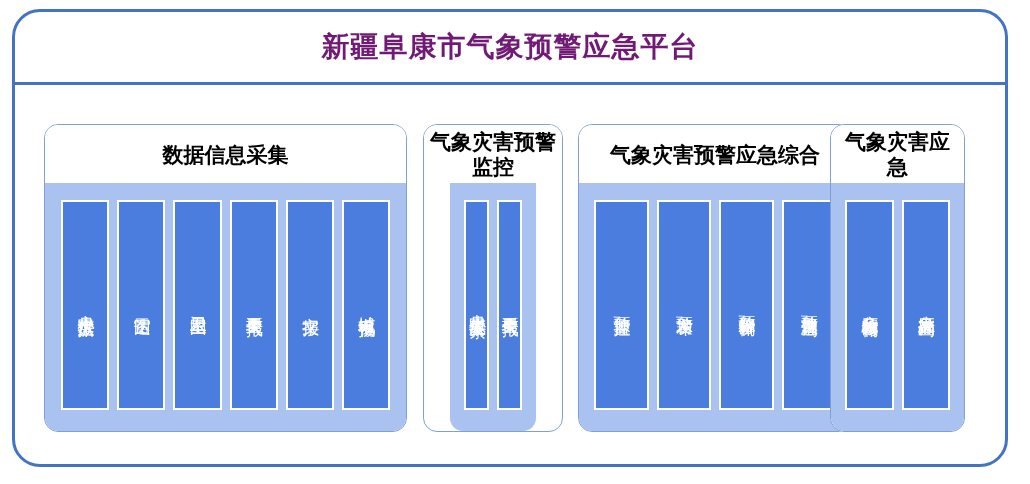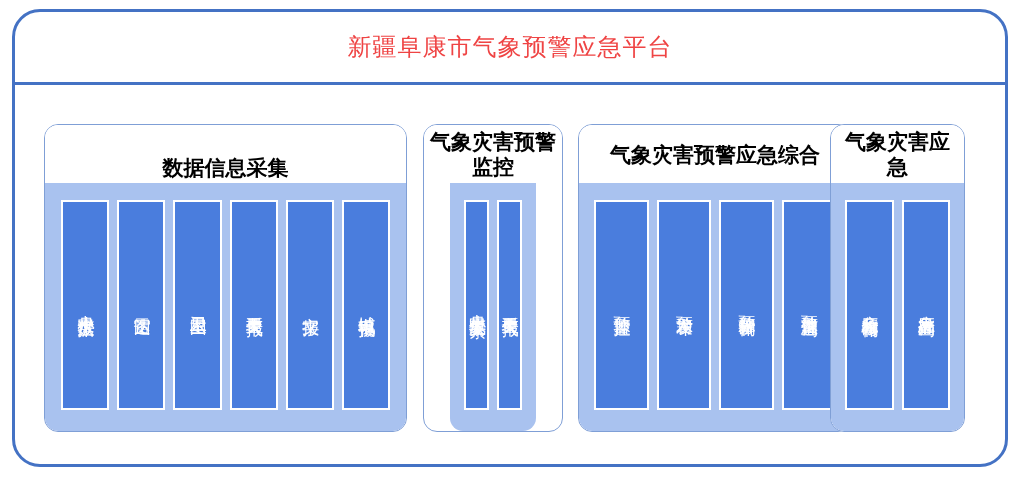--- a/index.html
+++ b/index.html
@@ -34,23 +34,23 @@
     right: 0;
     height: 73px;
     display: flex;
     align-items: center;
     justify-content: center;
     border-bottom: 3px solid #4472c4;
     box-sizing: border-box;
   }
 
   .platform-title {
-    font-size: 24px;
-    font-weight: normal;
-    color: #ef4444;
+    font-size: 28px;
+    font-weight: bold;
+    color: #701a75;
     letter-spacing: 1px;
     white-space: nowrap;
   }
 
   
   .panels-row {
     position: absolute;
     left: 0;
     top: 73px;
     right: 0;
@@ -122,21 +122,21 @@
     text-align: center;
     white-space: nowrap;
   }
 
   
   #panel-0 { left: 29px;  width: 363px; }
   #panel-1 { left: 408px; width: 140px; align-items: center; }
   #panel-2 { left: 563px; width: 274px; }
   #panel-3 { left: 815px; width: 135px; }
 
-  #panel-0 .panel-header { height: 58px; align-items: flex-end; }
+  #panel-0 .panel-header { height: 58px; }
   #panel-1 .panel-header { height: 58px; }
   #panel-2 .panel-header { height: 58px; }
   #panel-3 .panel-header { height: 58px; }
 
   #panel-1 .panel-body { padding-left: 10px; padding-right: 10px; }
   #panel-3 .panel-body { padding-left: 10px; padding-right: 10px; }
   #panel-2 .panel-body { padding-left: 11px; padding-right: 11px; }
 </style>
 </head>
 <body>

